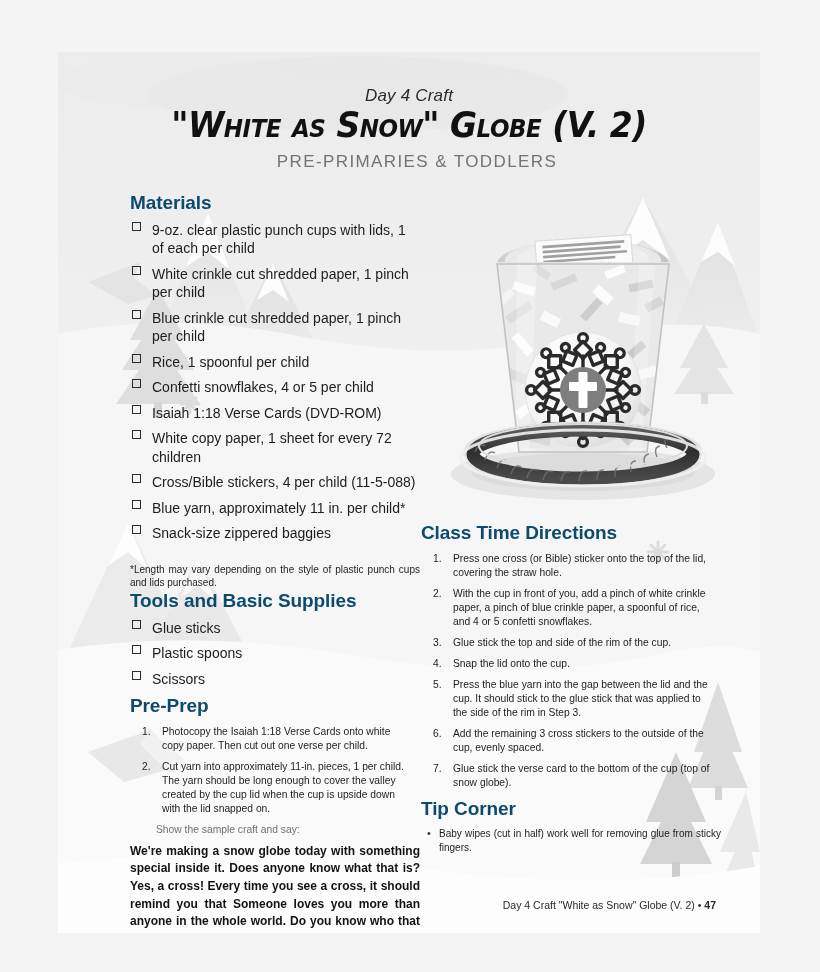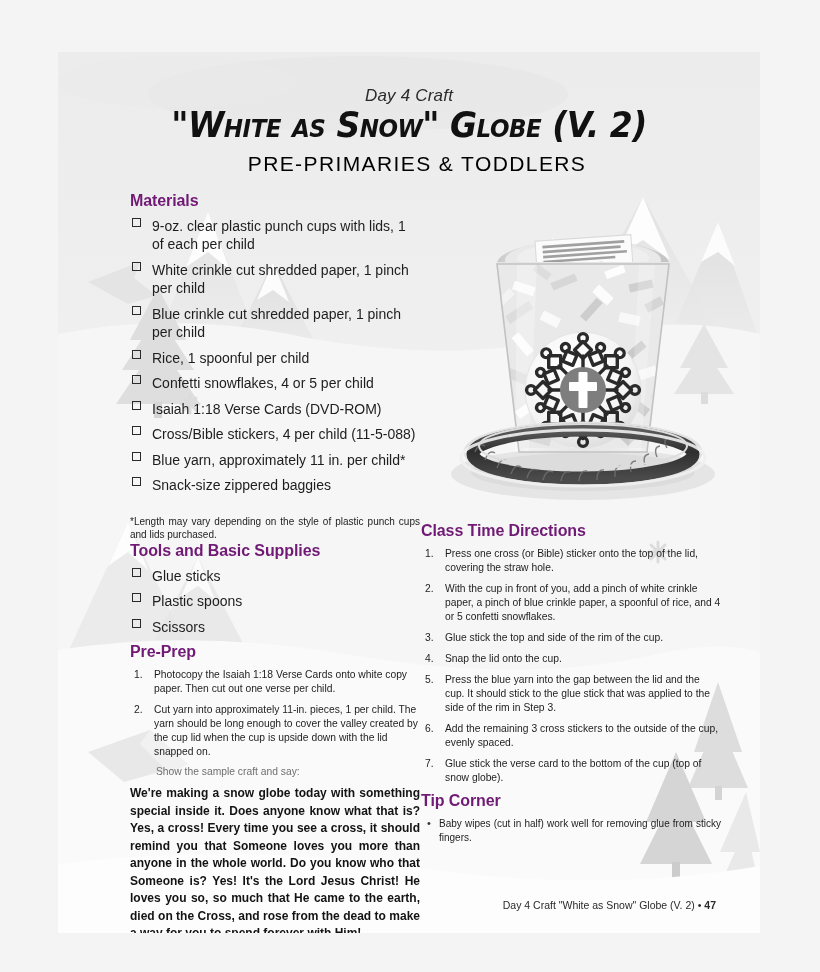--- a/index.html
+++ b/index.html
@@ -36,47 +36,47 @@
     position:absolute;top:53px;left:0;right:0;text-align:center;
     font-family:"DejaVu Sans", sans-serif;
     font-size:33px;font-weight:bold;font-style:italic;color:#111;
     letter-spacing:-0.5px;
     font-variant:small-caps;
     white-space:nowrap;
     transform:scaleY(1.08);
   }
   .subtitle{
     position:absolute;top:100px;left:16px;right:0;text-align:center;
-    font-size:21px;color:#000000;letter-spacing:1.4px;
+    font-size:17px;color:#737373;letter-spacing:1.4px;
   }
 
   
   .col-left{position:absolute;left:72px;top:140px;width:290px;}
   .col-right{position:absolute;left:363px;top:470px;width:300px;}
 
   h2.sec{
-    font-size:16px;font-weight:bold;color:#701a75;
+    font-size:19px;font-weight:bold;color:#0c4a6e;
     margin:0 0 7px 0;letter-spacing:-0.1px;
   }
   .sec-gap{margin-top:17px;}
 
   ul.checklist{list-style:none;margin:0 0 0 0;padding:0;}
   ul.checklist li{
     position:relative;padding-left:22px;margin-bottom:7px;
     font-size:14px;line-height:1.32;color:#1d1d1d;
   }
   .cbox{
     position:absolute;left:2px;top:1px;width:7px;height:7px;
     border:1.2px solid #2a2a2a;background:transparent;
   }
   .footnote{
     font-size:10px;line-height:1.35;color:#1d1d1d;
     text-align:justify;margin:20px 0 0 0;
   }
-  ol.steps{list-style:none;margin:0;padding:0;counter-reset:st;}
+  ol.steps{list-style:none;margin:8px;padding:0;counter-reset:st;}
   ol.steps li{
     position:relative;padding-left:24px;margin-bottom:7px;
     font-size:10.3px;line-height:1.36;color:#1d1d1d;
     counter-increment:st;
   }
   ol.steps li:before{
     content:counter(st) ".";
     position:absolute;left:4px;top:0;width:16px;
     font-size:10.3px;color:#1d1d1d;
   }
@@ -414,20 +414,21 @@
   <div class="col-left">
 
     <h2 class="sec">Materials</h2>
     <ul class="checklist">
       <li><span class="cbox"></span><span>9-oz. clear plastic punch cups with lids, 1 of each per child</span></li>
       <li><span class="cbox"></span><span>White crinkle cut shredded paper, 1 pinch per child</span></li>
       <li><span class="cbox"></span><span>Blue crinkle cut shredded paper, 1 pinch per child</span></li>
       <li><span class="cbox"></span><span>Rice, 1 spoonful per child</span></li>
       <li><span class="cbox"></span><span>Confetti snowflakes, 4 or 5 per child</span></li>
       <li><span class="cbox"></span><span>Isaiah 1:18 Verse Cards (DVD-ROM)</span></li>
+      <li><span class="cbox"></span><span>White copy paper, 1 sheet for every 72 children</span></li>
       <li><span class="cbox"></span><span>Cross/Bible stickers, 4 per child (11-5-088)</span></li>
       <li><span class="cbox"></span><span>Blue yarn, approximately 11 in. per child*</span></li>
       <li><span class="cbox"></span><span>Snack-size zippered baggies</span></li>
     </ul>
     <p class="footnote">*Length may vary depending on the style of plastic punch cups and lids purchased.</p>
 
     <h2 class="sec sec-gap">Tools and Basic Supplies</h2>
     <ul class="checklist">
       <li><span class="cbox"></span><span>Glue sticks</span></li>
       <li><span class="cbox"></span><span>Plastic spoons</span></li>

